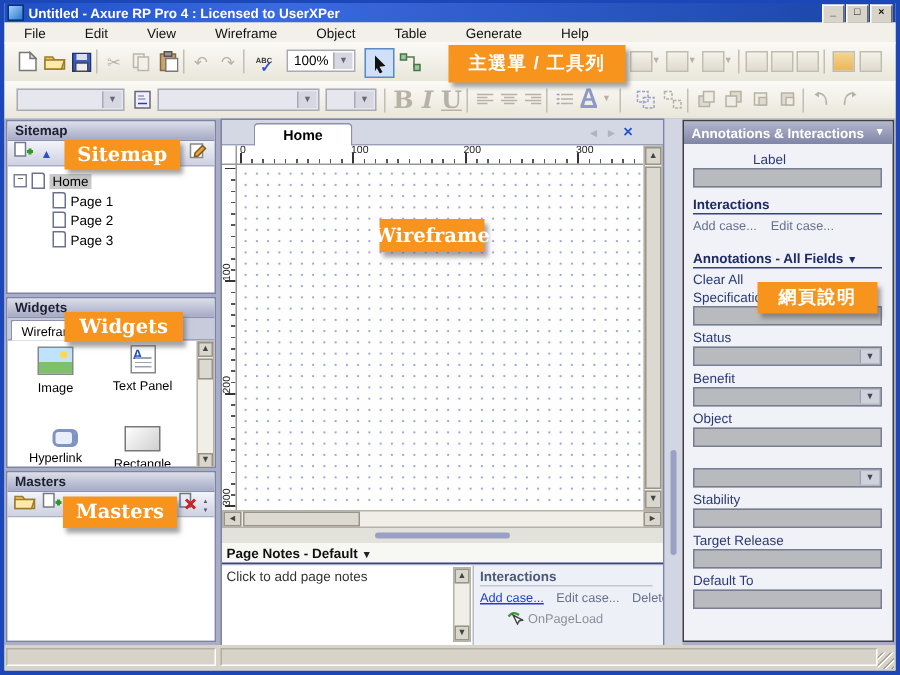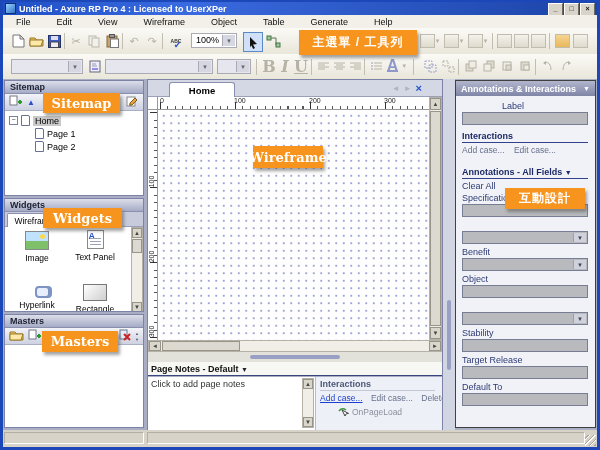--- a/index.html
+++ b/index.html
@@ -372,20 +372,24 @@
         <span class="pageico"></span>
         <span class="selrow">Home</span>
       </div>
       <div class="trow childindent">
         <span class="pageico"></span>
         <span>Page 1</span>
       </div>
       <div class="trow childindent">
         <span class="pageico"></span>
         <span>Page 2</span>
+      </div>
+      <div class="trow childindent">
+        <span class="pageico"></span>
+        <span>Page 3</span>
       </div>
     </div>
   </div>
 
   <div class="panel" style="left:1px;top:196px;width:140px;height:114px;">
     <div class="phead">Widgets</div>
     <div class="wtabs">
       <div class="wtab">Wireframe</div>
     </div>
     <div style="position:relative;height:86px;overflow:hidden;">
@@ -533,20 +537,21 @@
     </div>
     <div class="irow ihdr" style="top:86px;">
       <span>Annotations - All Fields</span>
       <span style="font-size:7px;">▼</span>
     </div>
     <div class="irow ilab" style="top:100px;">Clear All</div>
 
     <div class="irow ilab" style="top:112px;">Specification</div>
     <div class="gin" style="top:123px;"></div>
 
+    <div class="irow ilab" style="top:139px;">Status</div>
     <div class="gin" style="top:150px;">
           <span class="gdd">▼</span>
         </div>
 
     <div class="irow ilab" style="top:166px;">Benefit</div>
     <div class="gin" style="top:177px;">
           <span class="gdd">▼</span>
         </div>
 
     <div class="irow ilab" style="top:193px;">Object</div>
@@ -572,15 +577,15 @@
     <div class="sgrip"></div>
   </div>
 
 </div>
 
 <div class="or orcjk" style="left:299px;top:30px;width:118px;height:25px;">主選單 / 工具列</div>
 <div class="or" style="left:43px;top:93px;width:77px;height:20px;">Sitemap</div>
 <div class="or" style="left:43px;top:208px;width:79px;height:20px;">Widgets</div>
 <div class="or" style="left:42px;top:331px;width:76px;height:21px;">Masters</div>
 <div class="or" style="left:253px;top:146px;width:70px;height:22px;">Wireframe</div>
-<div class="or orcjk" style="left:505px;top:188px;width:80px;height:21px;">互動設計</div>
+<div class="or orcjk" style="left:505px;top:188px;width:80px;height:21px;">網頁說明</div>
 
 </div>
 
 </body></html>

